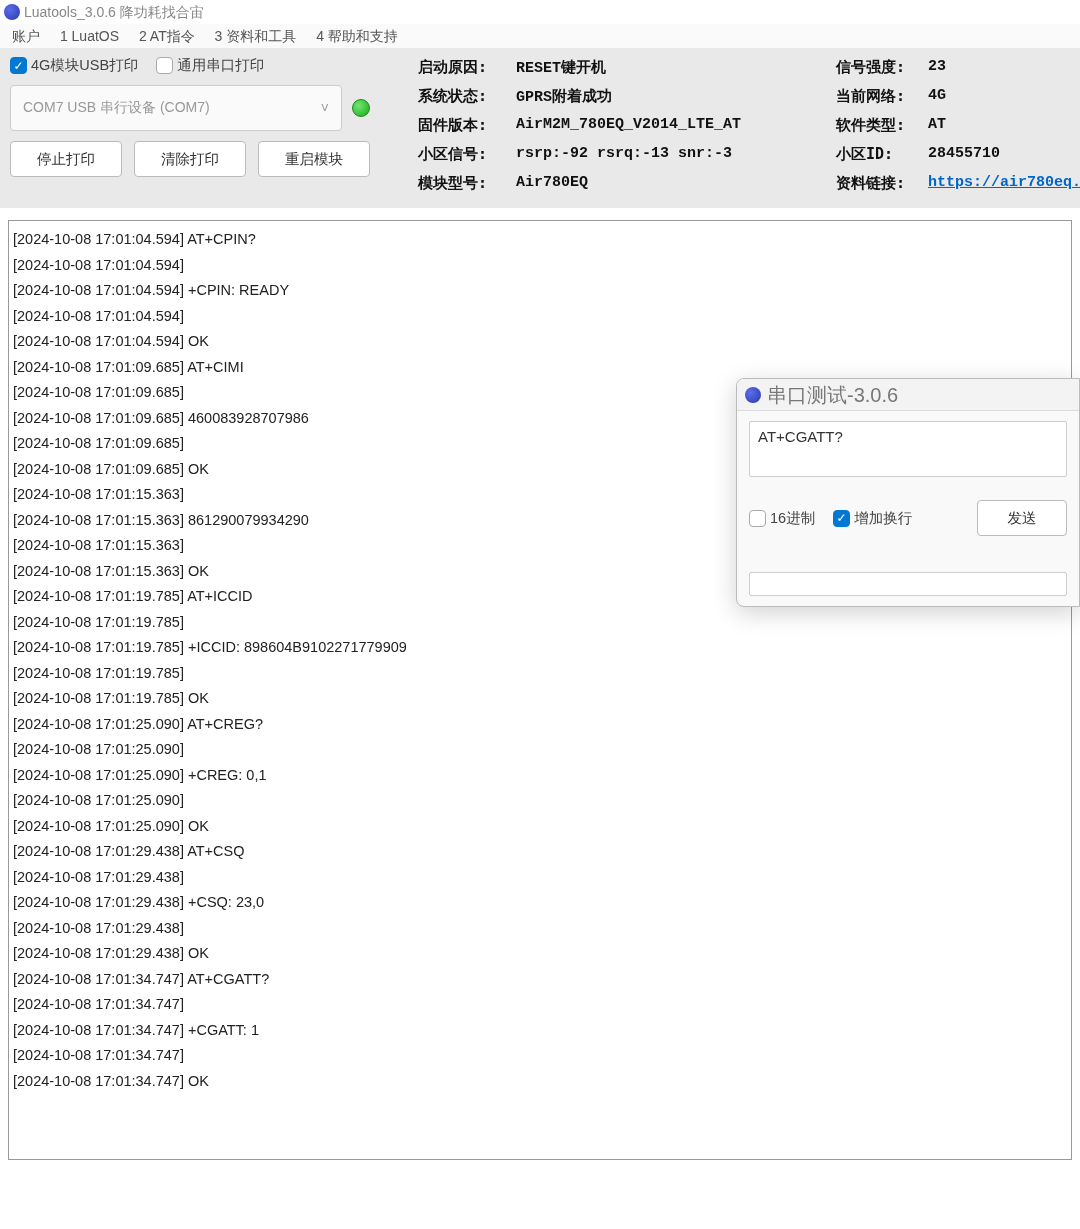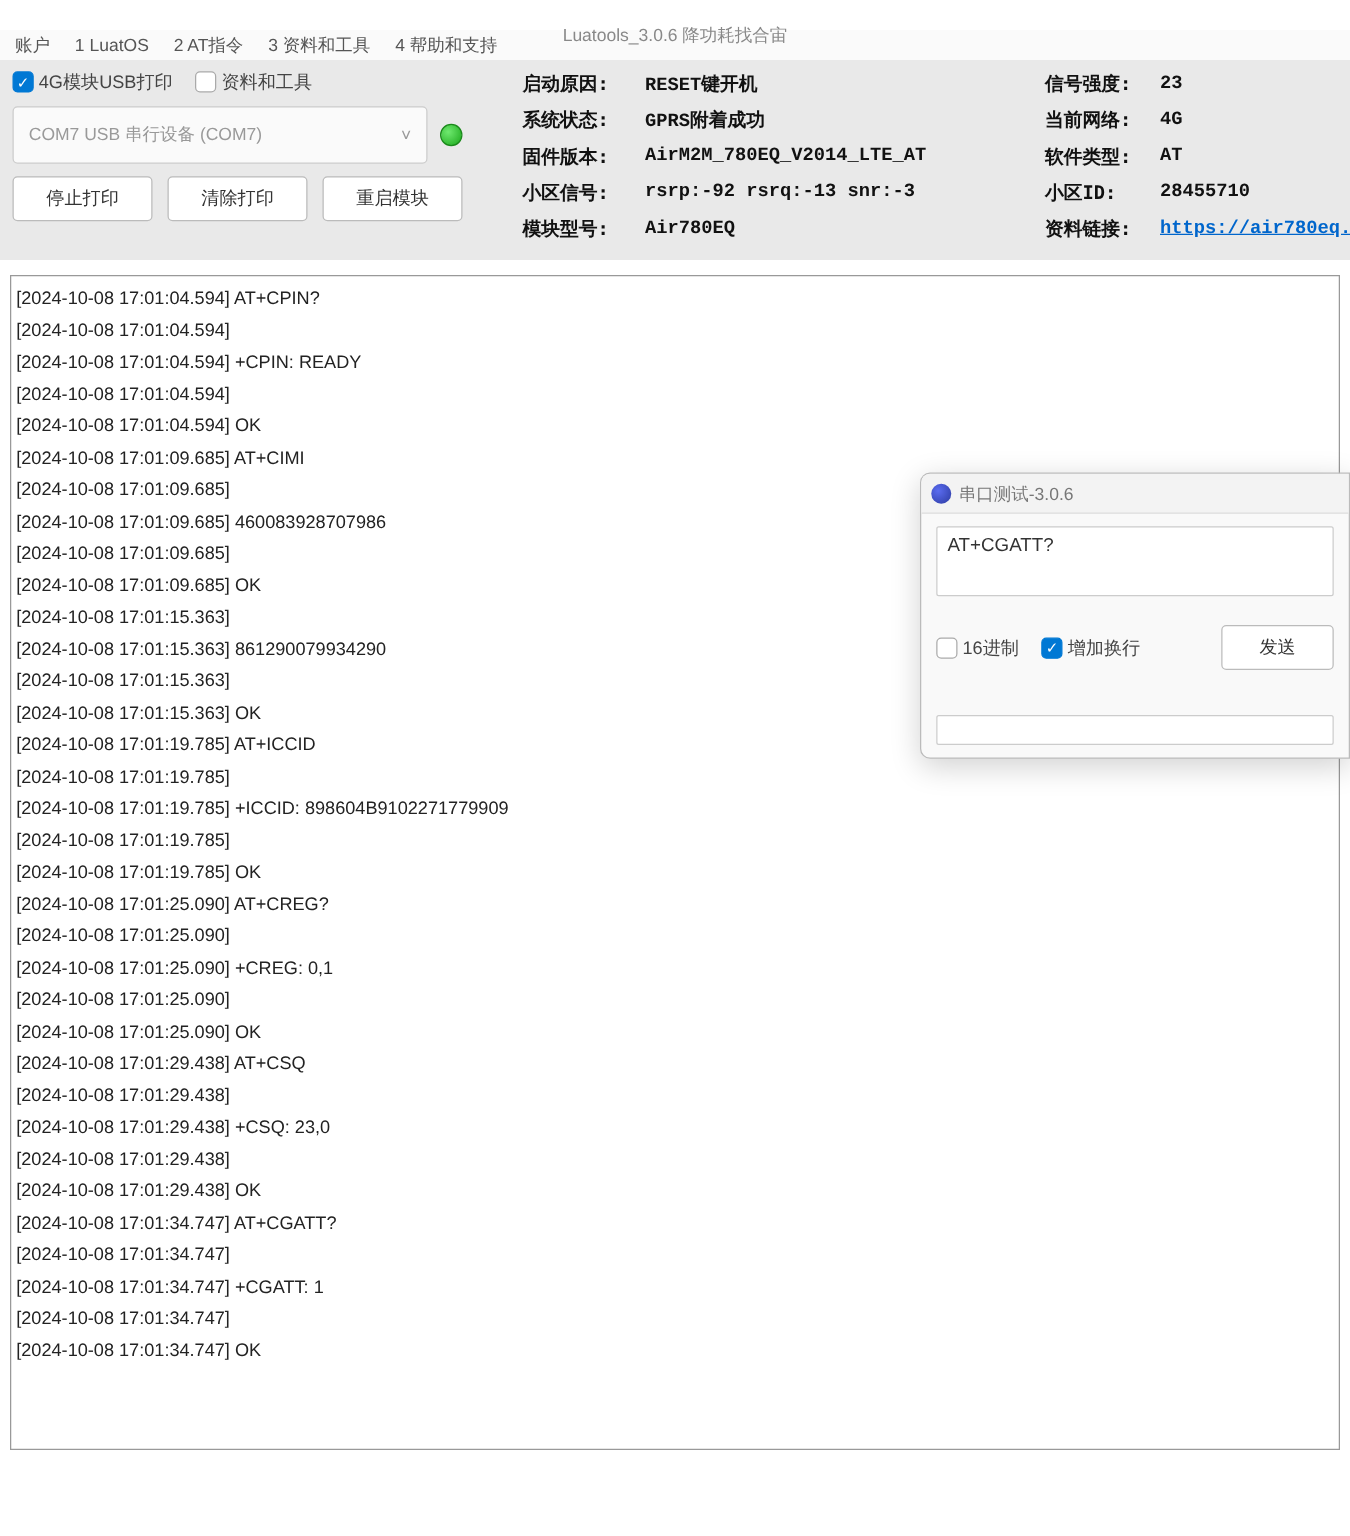--- a/index.html
+++ b/index.html
@@ -1,17 +1,17 @@
 <!DOCTYPE html>
 <html><head>
   <meta charset="utf-8">
   <style>
     * { margin:0; padding:0; box-sizing:border-box; }
     body { font-family:"Microsoft YaHei",SimSun, Arial, sans-serif; font-size:14px; color:#333; background:#fff; width:1080px; height:1229px; overflow:hidden; position:relative; }
-    .titlebar { height:24px; line-height:24px; padding:0 4px; color:#888; font-size:14px; display:flex; align-items:center; gap:16px;flex-direction:column;}
+    .titlebar { height:24px; line-height:24px; padding:0 4px; color:#888; font-size:14px; display:flex; align-items:center; gap:4px;}
     .win-icon { width:16px; height:16px; display:inline-block; border-radius:50%; background:radial-gradient(circle at 35% 35%, #5b6cf0, #2b3aa0); }
     .menubar { height:24px; line-height:24px; padding:0 12px; color:#555; font-size:14px; background:#fafafa;}
     .menubar span { margin-right:16px; cursor:default;}
     .toolbar { background:#e9e9e9; padding:8px 10px 12px 10px; display:flex; gap:12px; min-height:160px;}
     .tb-left { width:360px; display:flex; flex-direction:column; gap:10px; }
     .tb-checks { display:flex; gap:18px; align-items:center; }
     .chk { display:flex; align-items:center; gap:4px; font-size:14.5px; color:#444;}
     .chkbox { width:17px; height:17px; border-radius:4px; border:1px solid #aaa; background:#fff; display:inline-flex; align-items:center; justify-content:center;}
     .chkbox.checked { background:#0078d4; border-color:#0078d4; }
     .chkbox.checked::after { content:"✓"; color:#fff; font-size:12px; line-height:1;}
@@ -23,21 +23,21 @@
     .info-grid { display:grid; grid-template-columns:88px auto; row-gap:10px; column-gap:10px; font-size:15px; font-family:SimSun, "NSimSun", monospace; font-weight:bold; color:#111;margin-left:36px;}
     .info-mid { flex:1; padding-top:2px;}
     .info-right { width:270px; padding-top:2px;}
     .info-right .info-grid { grid-template-columns:82px auto; }
     .info-grid .val { font-family:SimSun,"Courier New",monospace; font-weight:bold;}
     .linkv { color:#0066cc; text-decoration:underline; }
     .logbox { border:1px solid #999; margin:12px 8px 14px 8px; height:940px; background:#fff; padding:6px 4px; overflow:hidden;}
     .logline { font-family:Arial,sans-serif; font-size:14.5px; color:#222; line-height:25.5px; white-space:pre;}
     
     .popup { position:absolute; left:736px; top:378px; width:344px; background:#f9f9f9; border:1px solid #bbb; border-radius:8px 0 0 8px; box-shadow:0 6px 24px rgba(0,0,0,.18); overflow:hidden;}
-    .p-title { height:32px; line-height:32px; padding:0 8px; color:#777; font-size:14px; display:flex; align-items:center; gap:6px; border-bottom:1px solid #ddd; background:#f3f3f3;}
+    .p-title { height:32px; line-height:32px; padding:0 8px; color:#777; font-size:20px; display:flex; align-items:center; gap:6px; border-bottom:1px solid #ddd; background:#f3f3f3;}
     .p-body { padding:10px 12px;}
     .p-input { width:100%; height:56px; border:1px solid #ccc; border-radius:2px; padding:6px 8px; font-size:15px; color:#333; font-family:inherit; resize:none; background:#fff;}
     .p-row { display:flex; align-items:center; gap:18px; margin-top:20px;}
     .p-row .btn { flex:none; width:90px; padding:0;}
     .p-bottom { margin-top:36px; height:24px; border:1px solid #ccc; border-radius:2px; background:#fff;}
   </style>
 </head>
 <body>
 
 <div class="titlebar">
@@ -55,21 +55,21 @@
 
 <div class="toolbar">
   <div class="tb-left">
     <div class="tb-checks">
       <label class="chk">
         <span class="chkbox checked"></span>
         <span>4G模块USB打印</span>
       </label>
       <label class="chk">
         <span class="chkbox"></span>
-        <span>资料和工具</span>
+        <span>通用串口打印</span>
       </label>
     </div>
     <div class="port-row">
       <div class="dropdown">
         <span>COM7 USB 串行设备 (COM7)</span>
         <span style="color:#999;">˅</span>
       </div>
       <span class="led"></span>
     </div>
     <div class="btn-row">

